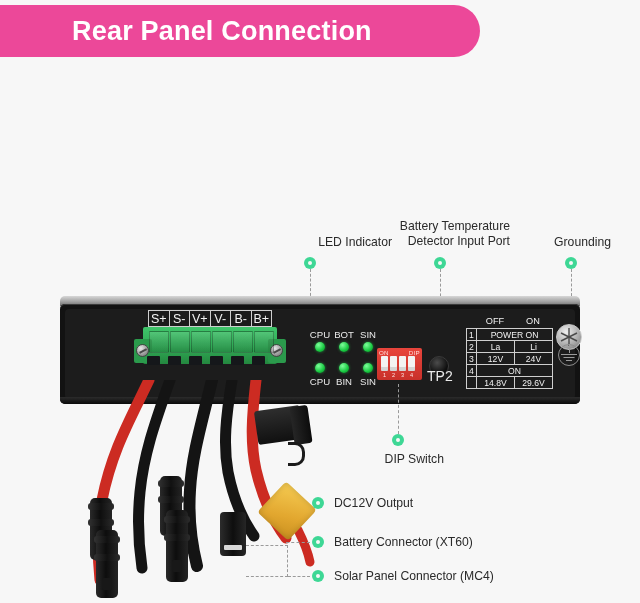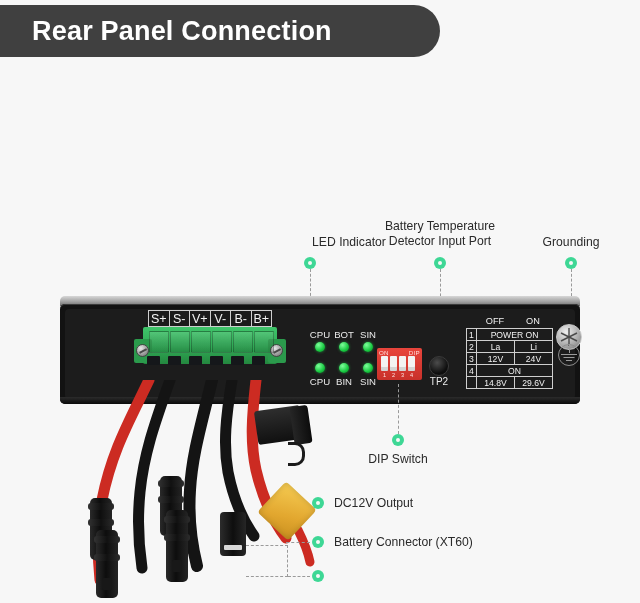--- a/index.html
+++ b/index.html
@@ -21,43 +21,44 @@
     height: 603px;
   }
 
   
   .banner {
     position: absolute;
     left: 0px;
     top: 5px;
     width: 440px;
     height: 52px;
-    background: #404040;
+    background: #ec4899;
     border-radius: 0 26px 26px 0;
     display: flex;
     align-items: center;
+    padding-left: 40px;
   }
   .banner-title {
     color: #ffffff;
     font-size: 27px;
     font-weight: bold;
     letter-spacing: 0.2px;
     margin-left: 32px;
     white-space: nowrap;
   }
 
   
   .callout {
     position: absolute;
     font-size: 12.2px;
     color: #2a2a2a;
     line-height: 15px;
     white-space: pre-line;
   }
-  .callout.center { text-align: center; }
+  .callout.center { text-align: right; }
   .callout.left   { text-align: left; }
 
   
   .marker {
     position: absolute;
     width: 12px;
     height: 12px;
     border-radius: 50%;
     background: #3ed795;
     box-sizing: border-box;
@@ -310,24 +311,24 @@
   .tp2-port {
     width: 20px; height: 20px;
     border-radius: 50%;
     background: radial-gradient(circle at 40% 32%, #4c4c4c, #0e0e0e 65%);
     border: 1px solid #3a3a3a;
     box-sizing: border-box;
   }
   .tp2-label {
     position: absolute;
     left: -2px;
-    top: 20px;
+    top: 12px;
     width: 24px;
     text-align: center;
-    font-size: 10px;
+    font-size: 14px;
     color: #eaeaea;
   }
 
   
   .spec {
     position: absolute;
     left: 466px;
     top: 328px;
     z-index: 6;
   }
@@ -716,14 +717,15 @@
   <div class="marker" style="left:312px; top:497px;"></div>
   <div class="callout left" style="left:334px; top:496px; width:180px;">DC12V Output</div>
 
   <div class="lead-h" style="left:286px; top:542px; width:24px;"></div>
   <div class="marker" style="left:312px; top:536px;"></div>
   <div class="callout left" style="left:334px; top:535px; width:200px;">Battery Connector (XT60)</div>
 
   <div class="bracket" style="left:246px; top:545px; width:42px; height:32px;"></div>
   <div class="lead-h" style="left:288px; top:576px; width:22px;"></div>
   <div class="marker" style="left:312px; top:570px;"></div>
+  <div class="callout left" style="left:334px; top:569px; width:220px;">Solar Panel Connector (MC4)</div>
 
 </div>
 
 </body></html>

